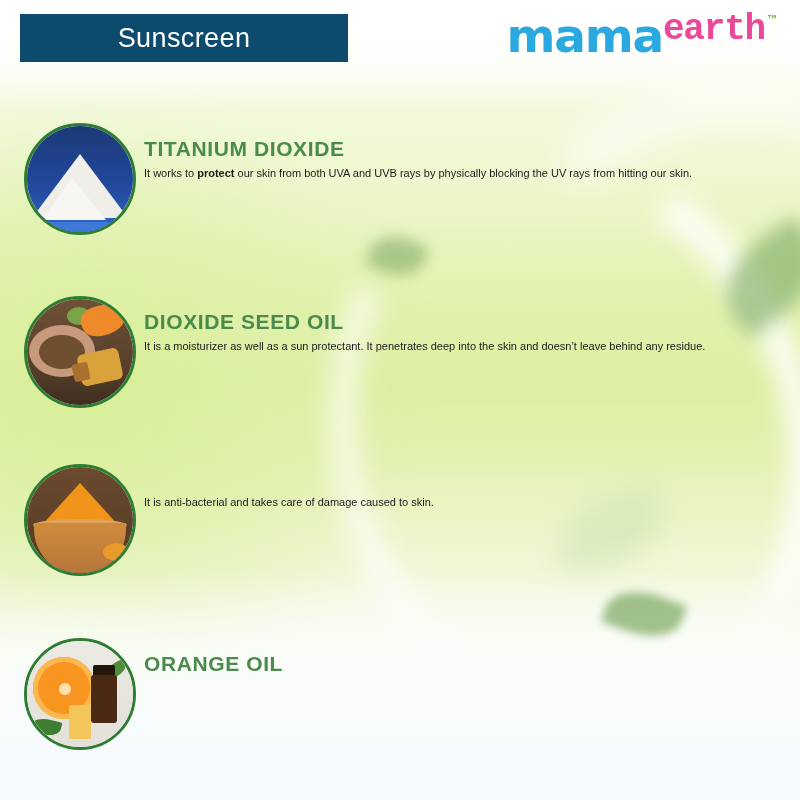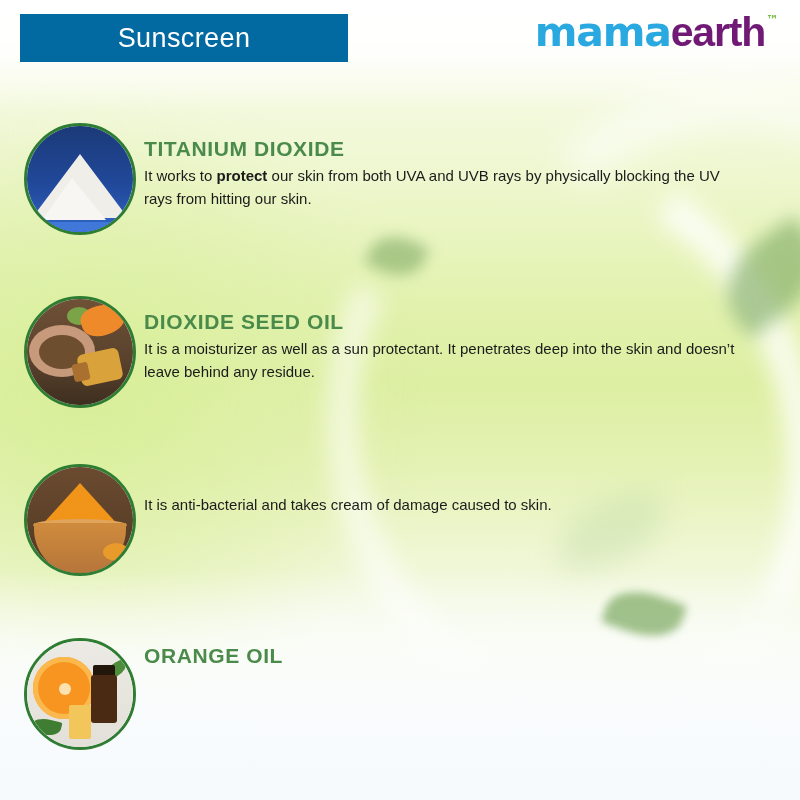--- a/index.html
+++ b/index.html
@@ -107,21 +107,21 @@
   .leaf-4 { left: 556px; top: 498px; width: 110px; height: 66px;  background: rgba(185,214,160,0.35); transform: rotate(-14deg); filter: blur(14px); }
 
   
   .header { position: absolute; left: 0; top: 0; width: 800px; height: 80px; }
   .title-banner {
     position: absolute;
     left: 20px;
     top: 14px;
     width: 328px;
     height: 48px;
-    background: #0369a1;
+    background: #0c4a6e;
     display: flex;
     align-items: center;
     justify-content: center;
   }
   .title-banner-text {
     color: #ffffff;
     font-size: 27px;
     font-weight: 400;
     letter-spacing: 0.4px;
     font-family: "Liberation Sans", sans-serif;
@@ -129,31 +129,31 @@
   .brand-logo {
     position: absolute;
     right: 22px;
     top: 12px;
     display: flex;
     align-items: flex-start;
     line-height: 1;
   }
   .brand-mama {
     color: #29a9e0;
-    font-size: 41px;
+    font-size: 47px;
     font-weight: 700;
     letter-spacing: -1.2px;
     font-family: "DejaVu Sans", sans-serif;
   }
   .brand-earth {
-    color: #701a75;
-    font-size: 41px;
+    color: #ec4899;
+    font-size: 36px;
     font-weight: 700;
     letter-spacing: -1.2px;
-    font-family: Liberation Sans, sans-serif;
+    font-family: Liberation Mono, monospace;
   }
   .brand-tm {
     color: #76bc43;
     font-size: 12px;
     font-weight: 700;
     margin-top: 2px;
     margin-left: 1px;
     font-family: "DejaVu Sans", sans-serif;
   }
 
@@ -186,21 +186,21 @@
   .ing-heading {
     color: #4a8a4a;
     font-size: 21px;
     font-weight: 700;
     letter-spacing: 0.6px;
     margin: 0 0 4px 0;
     font-family: "Liberation Sans", sans-serif;
   }
   .ing-body {
     color: #1b1b1b;
-    font-size: 15px;
+    font-size: 11px;
     line-height: 1.52;
     margin: 0;
     max-width: 608px;
     font-family: "Liberation Sans", sans-serif;
   }
   .ing-body b { font-weight: 700; }
 
   
   .td-bg { position:absolute; inset:0; background: linear-gradient(to bottom, #1b3a78 0%, #21489a 55%, #2f63c4 100%); }
   .td-pile {
@@ -372,35 +372,35 @@
     <div class="thumb-wrap">
       <div class="thumb-art">
         <div class="tm-bg"></div>
         <div class="tm-mound"></div>
         <div class="tm-bowl-rim"></div>
         <div class="tm-bowl"></div>
         <div class="tm-root"></div>
       </div>
     </div>
     <div class="text-col" style="top:30px;">
-      <p class="ing-body"><span>It is anti-bacterial and takes cream of damage caused to skin.</span><b></b><span></span></p>
+      <p class="ing-body"><span>It is anti-bacterial and takes care of damage caused to skin.</span><b></b><span></span></p>
     </div>
   </div>
 
   <div class="ingredient" style="top:638px;">
     <div class="thumb-wrap">
       <div class="thumb-art">
         <div class="oo-bg"></div>
         <div class="oo-leaf2"></div>
         <div class="oo-orange"></div>
         <div class="oo-orange-core"></div>
         <div class="oo-darkcap"></div>
         <div class="oo-darkbottle"></div>
         <div class="oo-smallbottle"></div>
         <div class="oo-leaf"></div>
       </div>
     </div>
-    <div class="text-col" style="top:6px;">
+    <div class="text-col" style="top:14px;">
       <h2 class="ing-heading">ORANGE OIL</h2>
     </div>
   </div>
 
 </div>
 
 </body></html>

